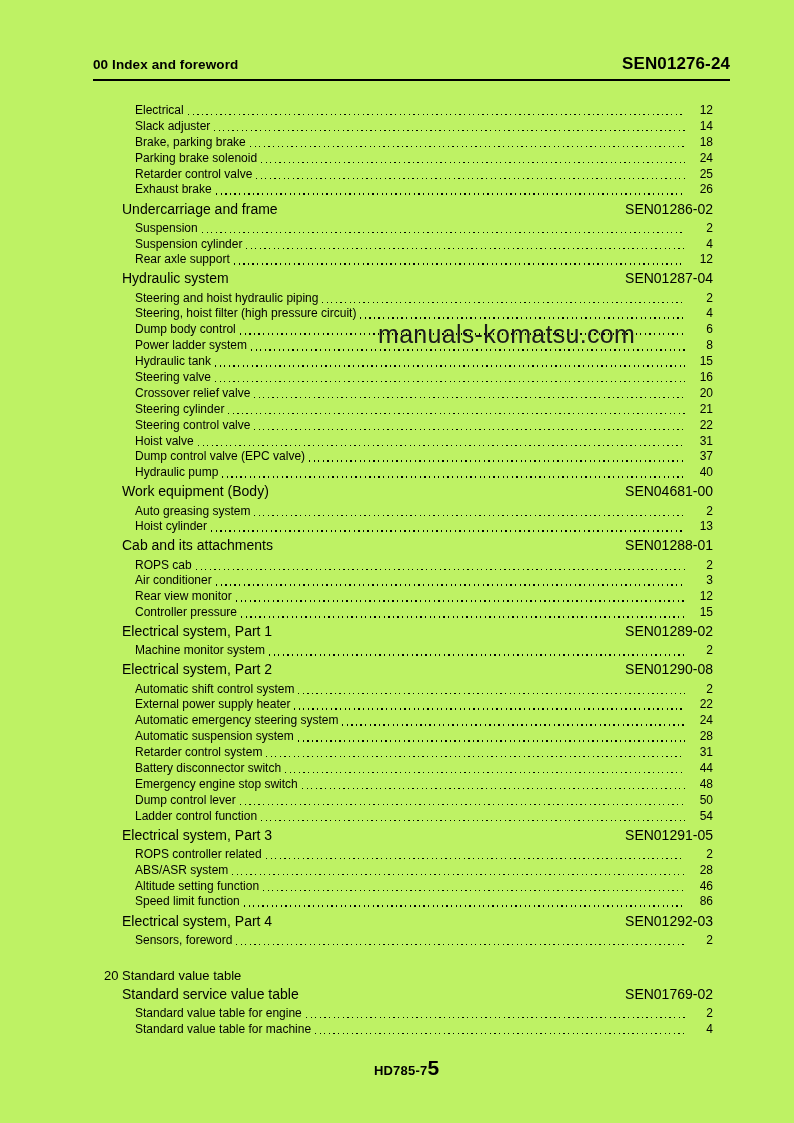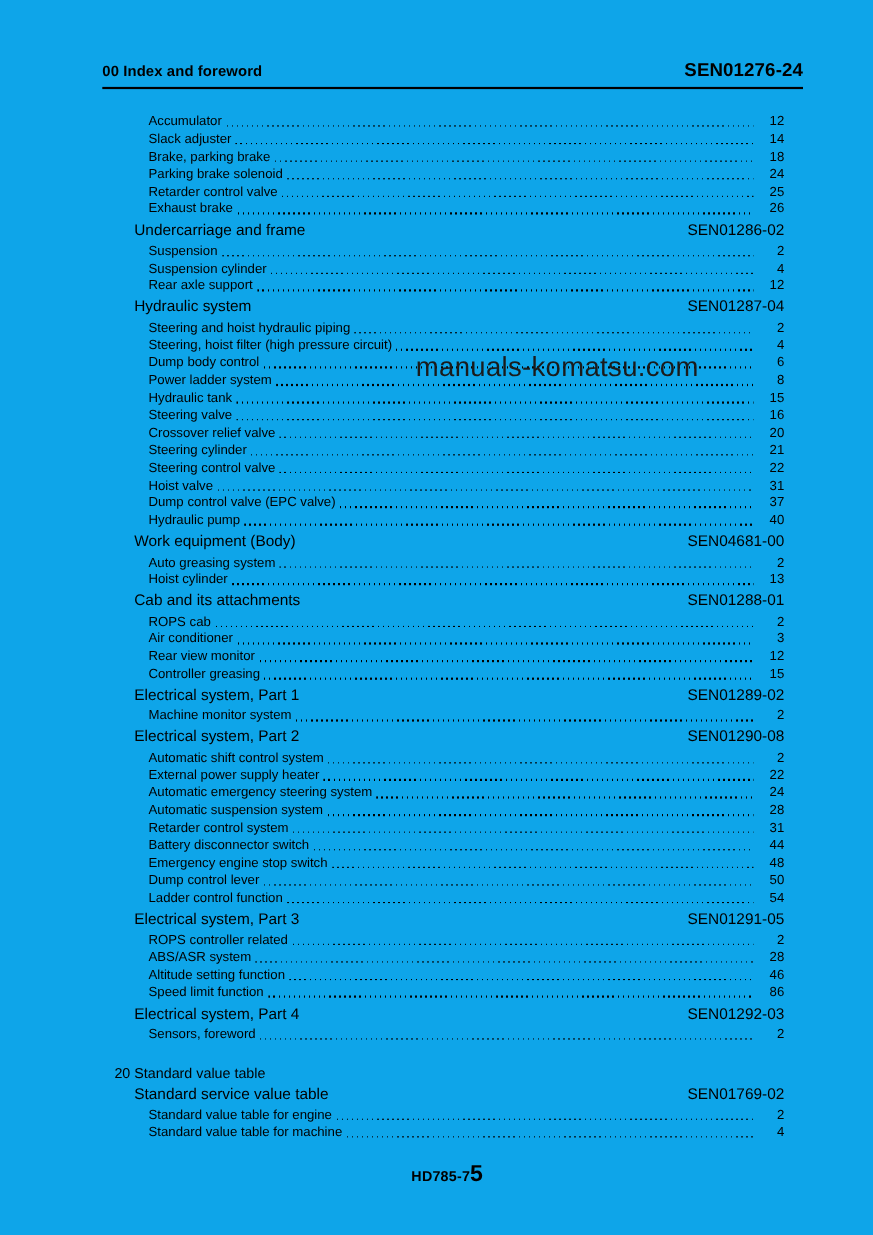--- a/index.html
+++ b/index.html
@@ -1,21 +1,21 @@
 <!DOCTYPE html>
 <html><head>
 <meta charset="utf-8">
 <style>
   html,body{margin:0;padding:0;}
   body{
     width:794px;height:1123px;position:relative;background:#ffffff;
     font-family:"Liberation Sans","DejaVu Sans",sans-serif;color:#000;
     overflow:hidden;
   }
-  .page{position:absolute;inset:0;background:#0ea5e9;}
+  .page{position:absolute;inset:0;background:#bef264;}
 
   
   .header{position:absolute;left:93px;top:54px;width:637px;display:flex;justify-content:space-between;align-items:baseline;}
   .header .left{font-size:13.5px;font-weight:bold;letter-spacing:.1px;}
   .header .right{font-size:17px;font-weight:bold;letter-spacing:.1px;}
   .rule{position:absolute;left:93px;top:79px;width:637px;height:2.2px;background:#000;}
 
   
   .toc{position:absolute;left:93px;top:103px;width:620px;}
   .row{display:flex;align-items:baseline;height:15.9px;line-height:15.9px;white-space:nowrap;}
@@ -50,21 +50,21 @@
 <div class="page">
 
   <div class="header">
     <span class="left">00 Index and foreword</span>
     <span class="right">SEN01276-24</span>
   </div>
   <div class="rule"></div>
 
   <div class="toc">
       <div class="row entry">
-        <span class="label">Accumulator</span>
+        <span class="label">Electrical</span>
         <span class="leader"></span>
         <span class="pagenum">12</span>
       </div>
       <div class="row entry">
         <span class="label">Slack adjuster</span>
         <span class="leader"></span>
         <span class="pagenum">14</span>
       </div>
       <div class="row entry">
         <span class="label">Brake, parking brake</span>
@@ -200,21 +200,21 @@
         <span class="label">Air conditioner</span>
         <span class="leader"></span>
         <span class="pagenum">3</span>
       </div>
       <div class="row entry">
         <span class="label">Rear view monitor</span>
         <span class="leader"></span>
         <span class="pagenum">12</span>
       </div>
       <div class="row entry">
-        <span class="label">Controller greasing</span>
+        <span class="label">Controller pressure</span>
         <span class="leader"></span>
         <span class="pagenum">15</span>
       </div>
       <div class="row section">
         <span class="label">Electrical system, Part 1</span>
         <span class="spacer"></span>
         <span class="code">SEN01289-02</span>
       </div>
       <div class="row entry">
         <span class="label">Machine monitor system</span>

